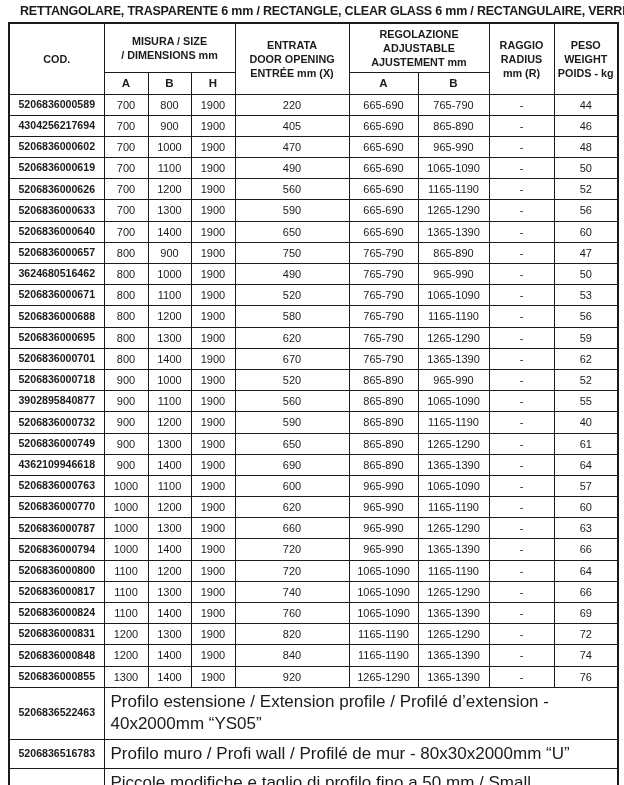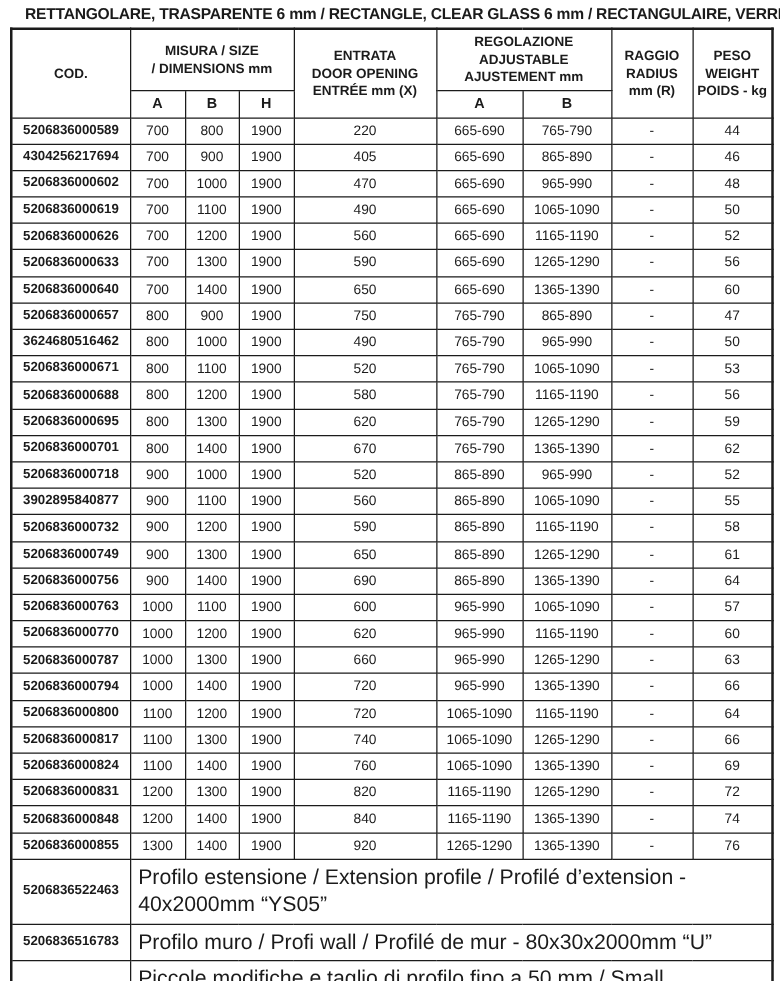--- a/index.html
+++ b/index.html
@@ -269,35 +269,35 @@
       </tr>
       <tr>
         <td class="cod">5206836000732</td>
         <td>900</td>
         <td>1200</td>
         <td>1900</td>
         <td>590</td>
         <td>865-890</td>
         <td>1165-1190</td>
         <td>-</td>
-        <td>58</td>
+        <td>40</td>
       </tr>
       <tr>
         <td class="cod">5206836000749</td>
         <td>900</td>
         <td>1300</td>
         <td>1900</td>
         <td>650</td>
         <td>865-890</td>
         <td>1265-1290</td>
         <td>-</td>
         <td>61</td>
       </tr>
       <tr>
-        <td class="cod">5206836000756</td>
+        <td class="cod">4362109946618</td>
         <td>900</td>
         <td>1400</td>
         <td>1900</td>
         <td>690</td>
         <td>865-890</td>
         <td>1365-1390</td>
         <td>-</td>
         <td>64</td>
       </tr>
       <tr>

